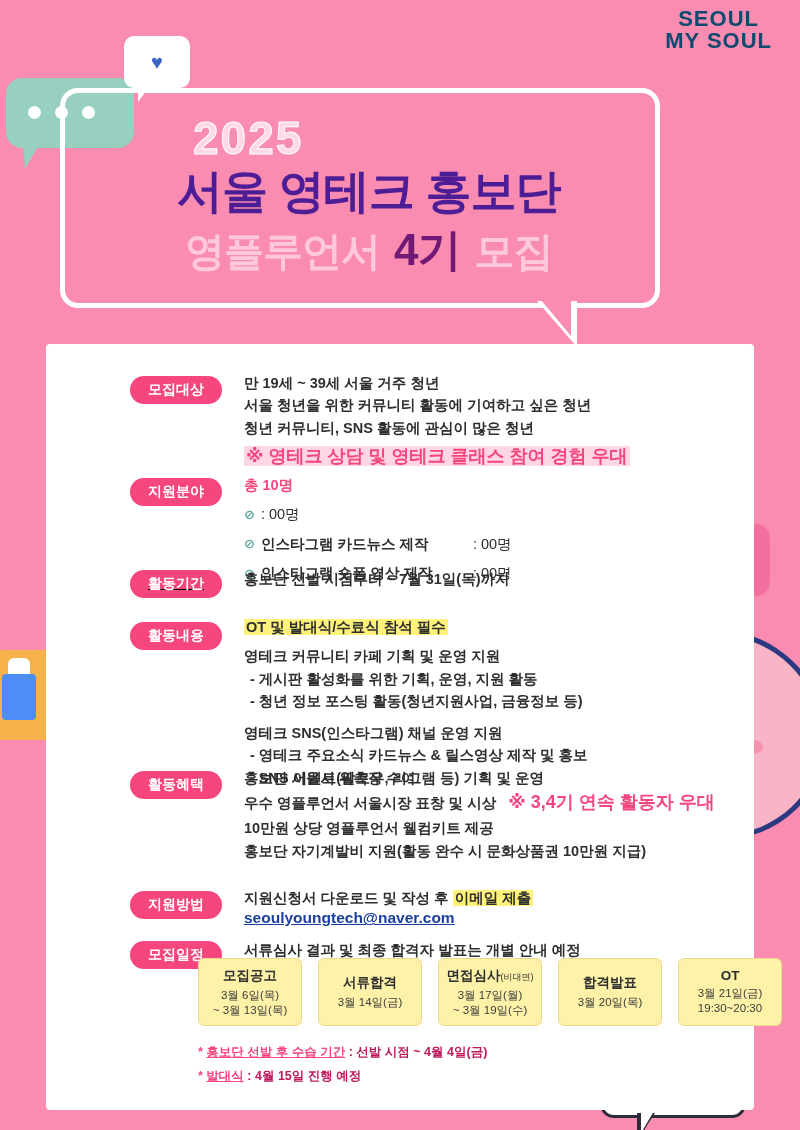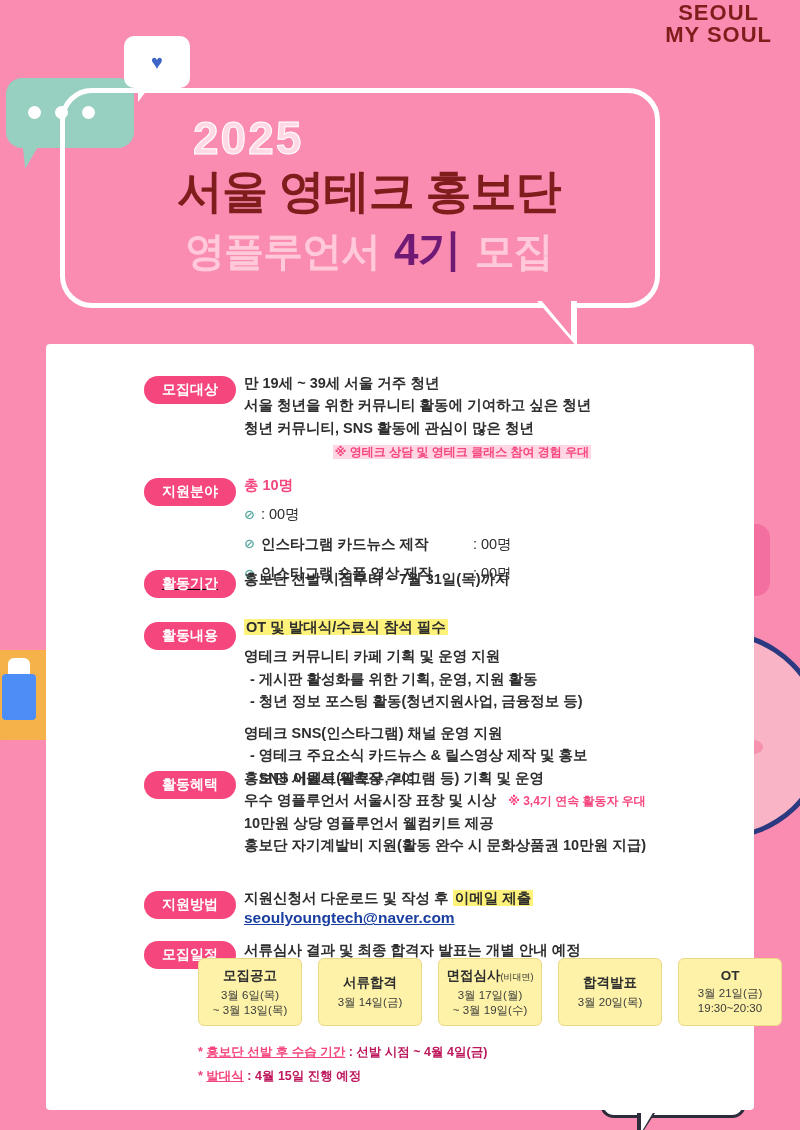--- a/index.html
+++ b/index.html
@@ -7,24 +7,24 @@
   body {
     width: 800px; height: 1130px;
     background: #f98cb0;
     font-family: "Liberation Sans", "DejaVu Sans", sans-serif;
     position: relative;
     overflow: hidden;
   }
 
   
   .brand {
-    position: absolute; top: 2px; right: 28px;
+    position: absolute; top: 8px; right: 28px;
     text-align: center; line-height: 1.02;
     font-weight: 700; font-size: 22px; letter-spacing: 1px;
-    color: #7f1d1d;
+    color: #0c4a6e;
   }
   .brand .l2 { font-size: 22px; }
 
   
   .bubble-teal {
     position: absolute; left: 6px; top: 78px;
     width: 128px; height: 70px; background: #97cfc0;
     border-radius: 16px;
   }
   .bubble-teal:after {
@@ -111,66 +111,66 @@
   .pig .blush.r { left: 132px; }
   .pig .snout { position: absolute; left: 62px; top: 106px; width: 72px; height: 48px;
     background: #f7a6bb; border: 4px solid #2b3a80; border-radius: 50%; }
   .pig .snout i { position: absolute; top: 12px; width: 11px; height: 18px; background: #2b3a80; border-radius: 50%; }
   .pig .snout i.a { left: 16px; }
   .pig .snout i.b { right: 16px; }
 
   
   .title-box {
     position: absolute; left: 60px; top: 88px; width: 600px; height: 220px;
-    border: 5px solid #ffffff; border-radius: 32px;
+    border: 5px solid #ffffff; border-radius: 18px;
   }
   .title-box:after {
     content: ""; position: absolute; right: 78px; bottom: -44px;
     border-width: 46px 0 0 40px; border-style: solid;
     border-color: #ffffff transparent transparent transparent;
   }
   .title-box:before {
     content: ""; position: absolute; right: 84px; bottom: -33px;
     border-width: 36px 0 0 30px; border-style: solid;
     border-color: #f98cb0 transparent transparent transparent;
     z-index: 3;
   }
   .t-year {
     position: absolute; left: 128px; top: 18px;
     font-size: 46px; font-weight: 700; color: #ffd9e4; letter-spacing: 2px;
     -webkit-text-stroke: 1px #fff;
   }
   .t-main {
     position: absolute; left: 112px; top: 68px;
-    font-size: 46px; font-weight: 700; color: #7f1d1d; letter-spacing: -1px;
+    font-size: 46px; font-weight: 700; color: #4c1d95; letter-spacing: -1px;
   }
   .t-sub {
     position: absolute; left: 120px; top: 128px;
     display: flex; align-items: baseline; gap: 14px;
     font-size: 40px; font-weight: 700; color: #ffc9da; letter-spacing: -1px;
   }
   .t-sub .num { color: #701a75; font-size: 44px; }
   .t-sub .last { color: #ffc9da; }
 
   
   .card {
     position: absolute; left: 46px; top: 344px; width: 708px; height: 766px;
     background: #ffffff; border-radius: 4px;
   }
   .tag {
     background: #f5467d; color: #fff; font-size: 14px; font-weight: 700;
     border-radius: 16px; padding: 5px 14px; white-space: nowrap;
     min-width: 84px; text-align: center;
   }
-  .tag-col { position: absolute; left: 98px; width: 92px; }
+  .tag-col { position: absolute; left: 84px; width: 92px; }
   .body-col { position: absolute; left: 198px; }
 
   .ln { font-size: 14.5px; color: #2e2e2e; line-height: 1.55; font-weight: bold; }
   .ln.b { font-weight: 700; }
-  .small { font-size: 12px; text-align: right; }
+  .small { font-size: 18px; }
   .pinktxt { color: #f5467d; }
   .hl { background: #fff27a; padding: 0 2px; }
   .hl-pink { background: #ffd6e4; padding: 0 2px; }
   .check { color: #5aa8a0; font-size: 13px; margin-right: 6px; }
 
   .sub-row { display: flex; align-items: center; }
   .sub-row .name { width: 212px; }
   .sub-row .cnt { font-weight: 500; }
 
   

